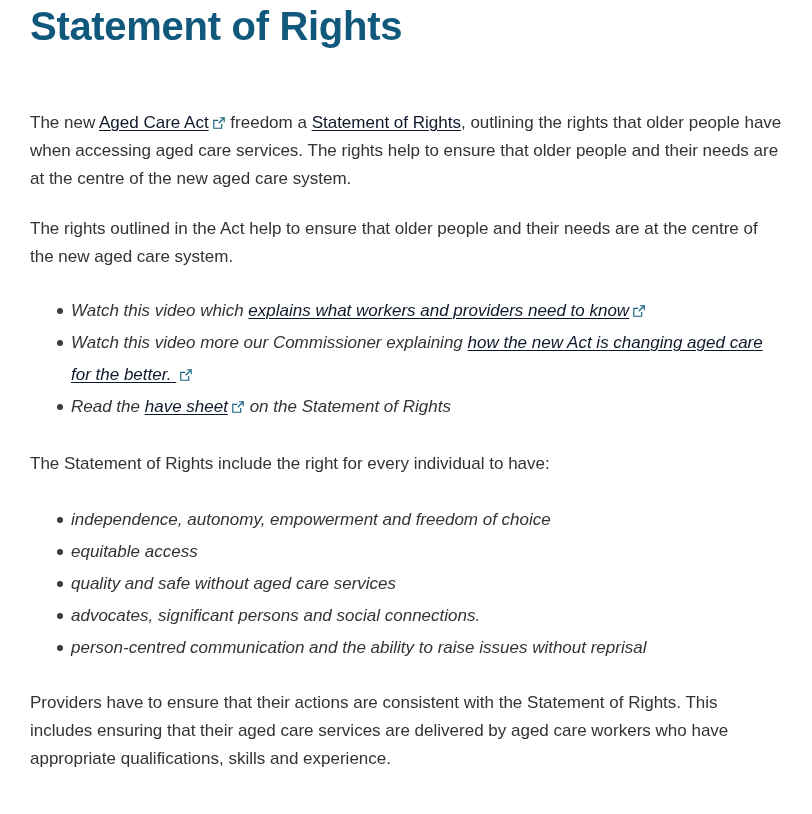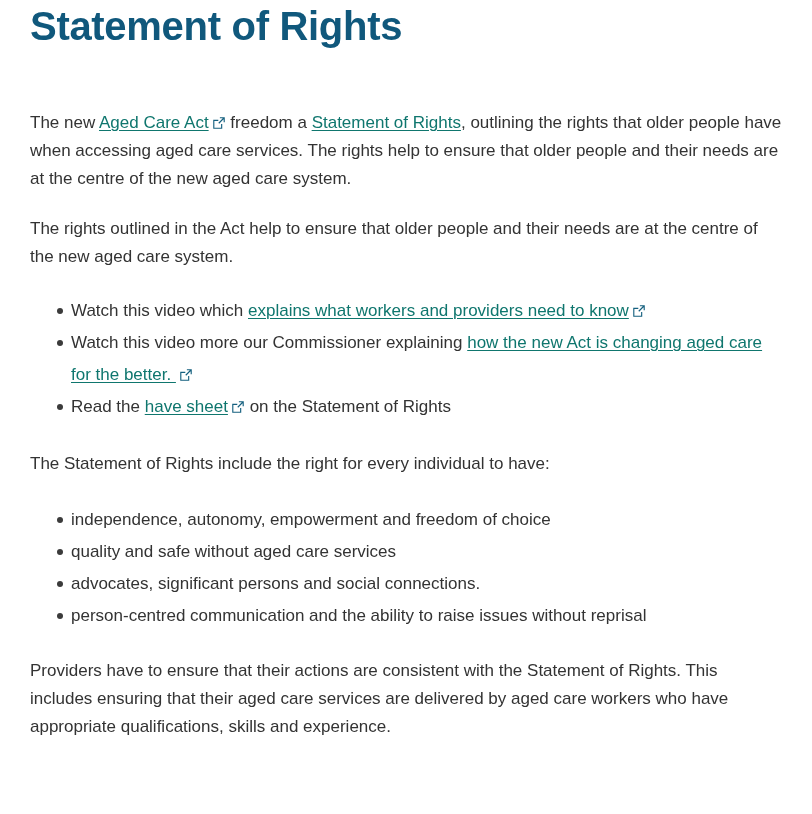--- a/index.html
+++ b/index.html
@@ -45,20 +45,21 @@
   .gap-24 { height: 24px; }
   .gap-22 { height: 22px; }
   .gap-25 { height: 25px; }
   .gap-26 { height: 26px; }
   .gap-27 { height: 27px; }
 
   ul.bullets {
     margin: 0;
     padding: 0 0 0 41px;
     list-style: none;
+    font-style: italic;
   }
   ul.bullets > li {
     position: relative;
     font-size: 17px;
     line-height: 32px;
     color: #333333;
     padding-left: 0;
     margin: 0 0 0 0;
   }
   ul.bullets > li + li { margin-top: 0px; }
@@ -69,21 +70,21 @@
     top: 13px;
     width: 6px;
     height: 6px;
     border-radius: 50%;
     background: #3b3b3b;
   }
   ul.links-list > li { line-height: 32px; }
   ul.rights-list > li { line-height: 32px; }
 
   a.link {
-    color: #0f766e;
+    color: #0f172a;
     text-decoration: underline;
     text-underline-offset: 2px;
     text-decoration-thickness: 1px;
     cursor: pointer;
   }
 
   .ext-icon {
     display: inline-block;
     width: 14px;
     height: 14px;
@@ -132,20 +133,21 @@
   </ul>
 
   <div class="gap-27"></div>
 
   <p class="para body-copy">The Statement of Rights include the right for every individual to have:</p>
 
   <div class="gap-26"></div>
 
   <ul class="bullets rights-list">
     <li><span>independence, autonomy, empowerment and freedom of choice</span></li>
+    <li><span>equitable access</span></li>
     <li><span>quality and safe without aged care services</span></li>
     <li><span>advocates, significant persons and social connections.</span></li>
     <li><span>person-centred communication and the ability to raise issues without reprisal</span></li>
   </ul>
 
   <div class="gap-25"></div>
 
   <p class="para body-copy">Providers have to ensure that their actions are consistent with the Statement of Rights. This includes ensuring that their aged care services are delivered by aged care workers who have appropriate qualifications, skills and experience.</p>
 
 </div>

